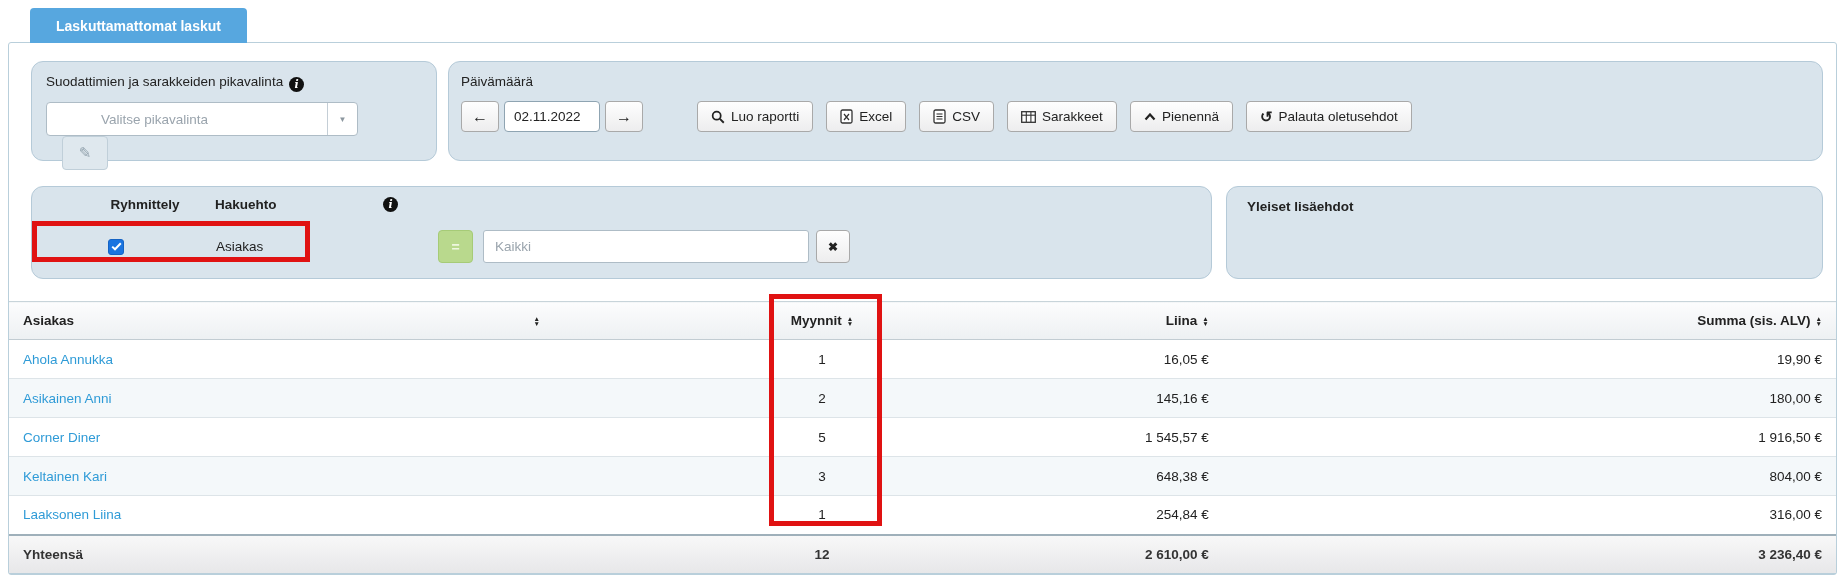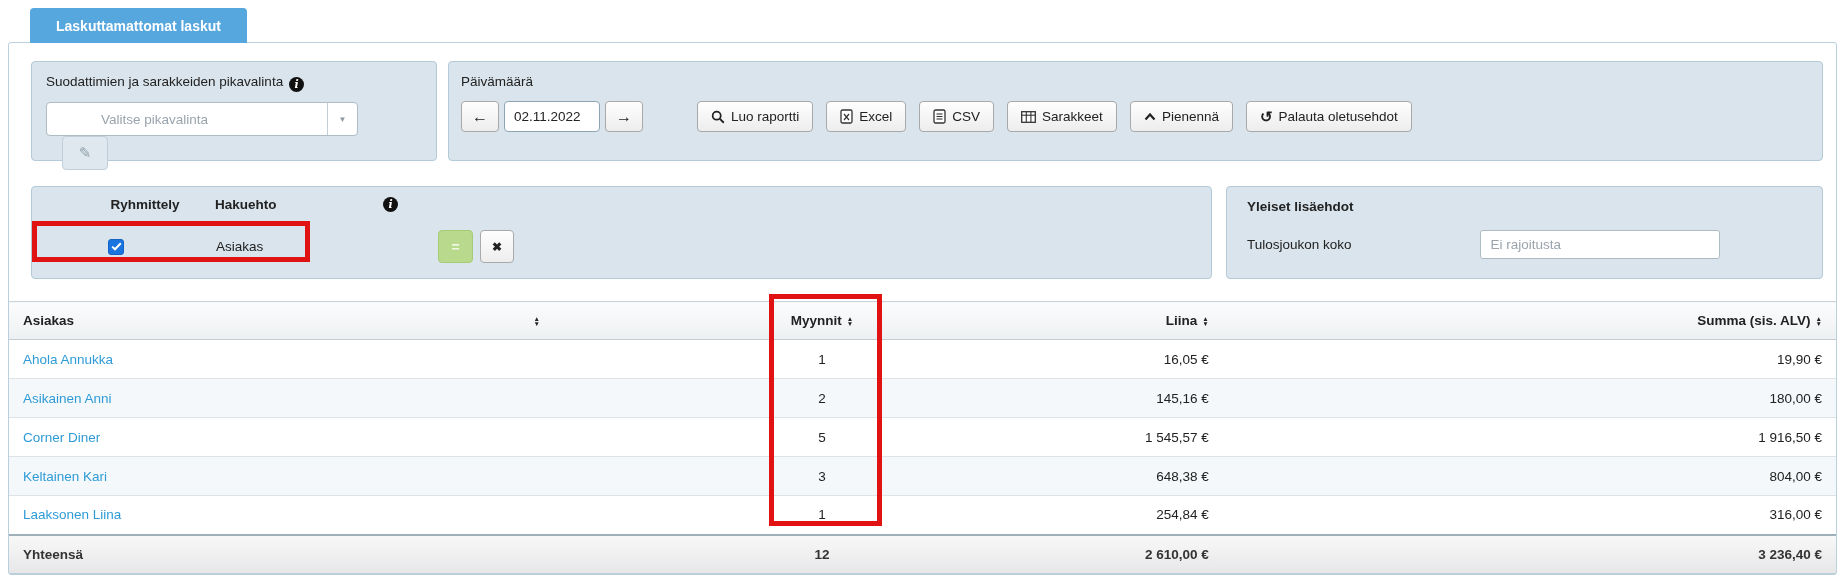--- a/index.html
+++ b/index.html
@@ -9,21 +9,21 @@
 
   
   .tab { position:absolute; left:30px; top:8px; height:35px; padding:0 26px;
     background:#57a7df; color:#fff; font-weight:bold; font-size:14px;
     display:flex; align-items:center; border-radius:4px 4px 0 0; z-index:3; }
 
   
   .container { position:absolute; left:8px; top:42px; width:1829px; height:533px;
     border:1px solid #b9cfdb; border-radius:3px; background:#fff; }
 
-  .panel { position:absolute; background:#d9e4ec; border:1px solid #b5cad8; border-radius:4px; }
+  .panel { position:absolute; background:#d9e4ec; border:1px solid #b5cad8; border-radius:12px; }
   .panelA { left:22px; top:18px; width:406px; height:100px; padding:12px 14px; }
   .panelB { left:439px; top:18px; width:1375px; height:100px; padding:12px 12px; }
   .panelC { left:22px; top:143px; width:1181px; height:93px; padding:10px 0 0 0; }
   .panelD { left:1217px; top:143px; width:597px; height:93px; padding:12px 20px; }
 
   .lbl { font-size:13.5px; color:#222; }
   .lbl-b { font-weight:bold; }
 
   .info-icon { display:inline-flex; width:15px; height:15px; border-radius:50%;
     background:#111; color:#fff; align-items:center; justify-content:center;
@@ -191,32 +191,29 @@
     <div class="group-row">
       <span class="checkbox">
         <svg width="11" height="9" viewBox="0 0 11 9">
             <polyline points="1.2,4.6 4,7.3 9.8,1.2" fill="none" stroke="#fff" stroke-width="2"></polyline>
           </svg>
       </span>
       <span class="lbl asiakas-lbl">Asiakas</span>
       <span class="eq-btn">
           <span>=</span>
         </span>
+      <input class="search-input" placeholder="Kaikki" style="">
       <button class="btn clear-btn">
           <span style="font-size:12px;">✖</span>
         </button>
     </div>
   </div>
 
   <div class="panel panelD">
     <span class="lbl lbl-b">Yleiset lisäehdot</span>
-    <div class="extra-row">
-      <span class="lbl">Tulosjoukon koko</span>
-      <input class="extra-input" placeholder="Ei rajoitusta" style="">
-    </div>
   </div>
 
   <div class="tablewrap">
     <table>
       <colgroup>
           <col class="c1">
           <col class="c2">
           <col class="c3">
           <col class="c4">
           <col class="c5">

